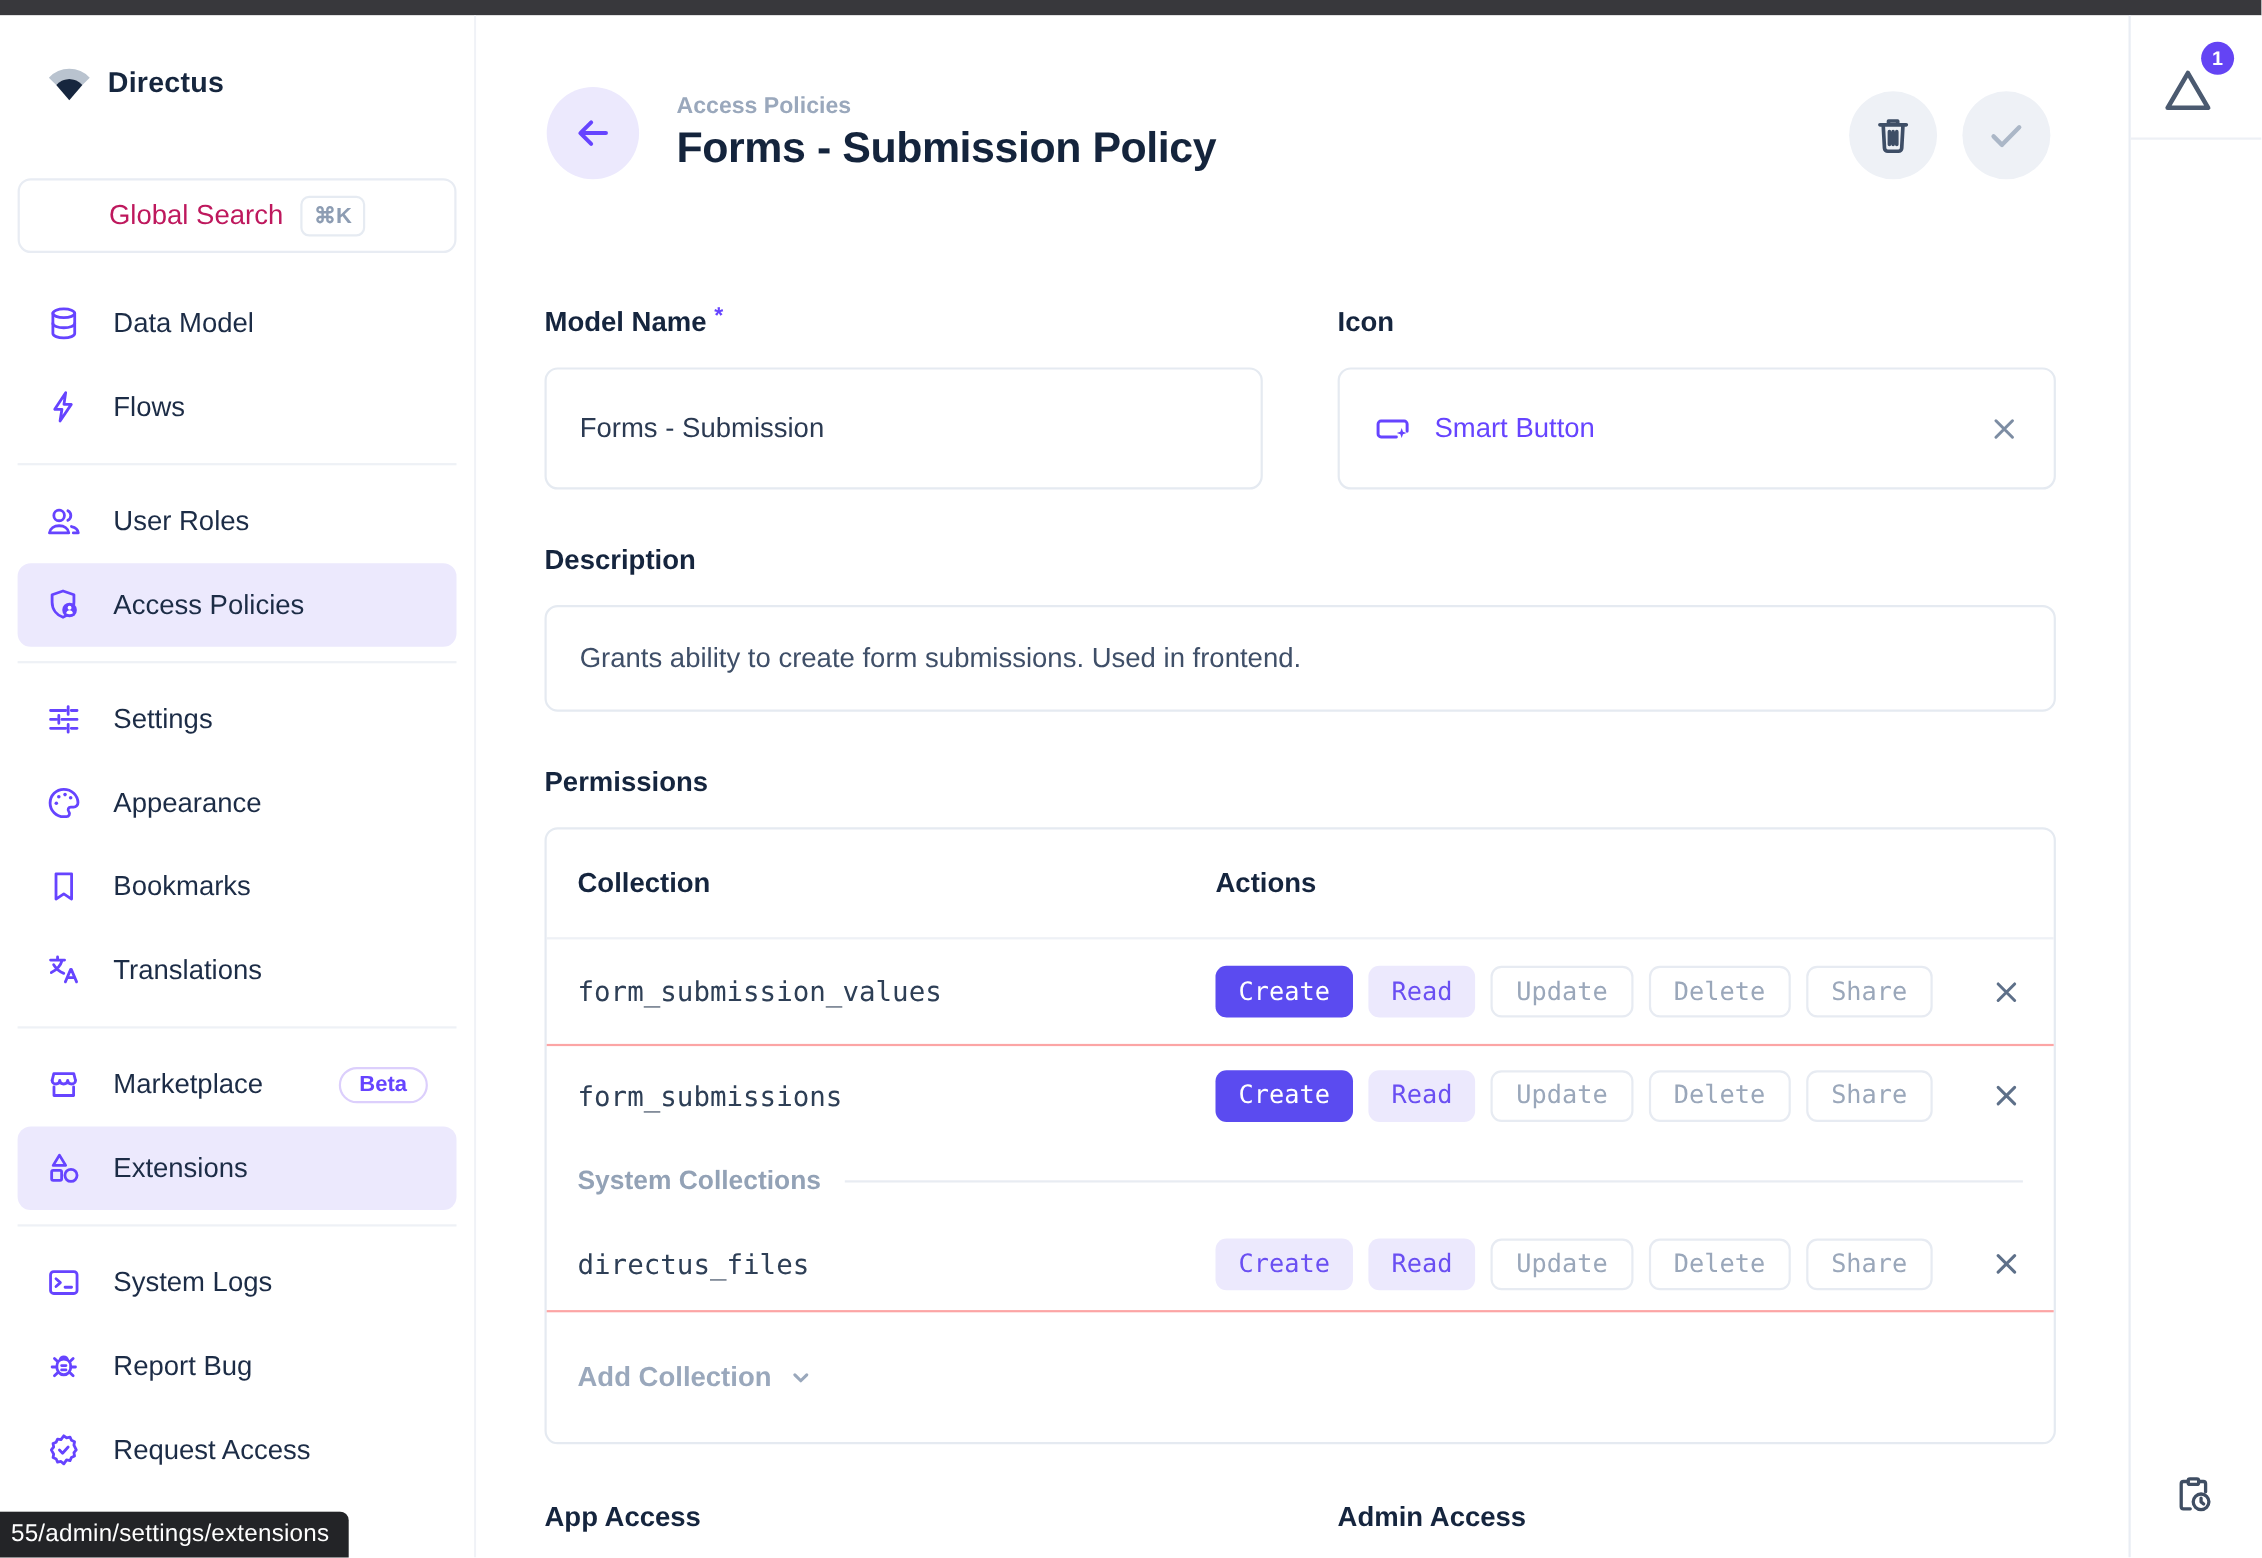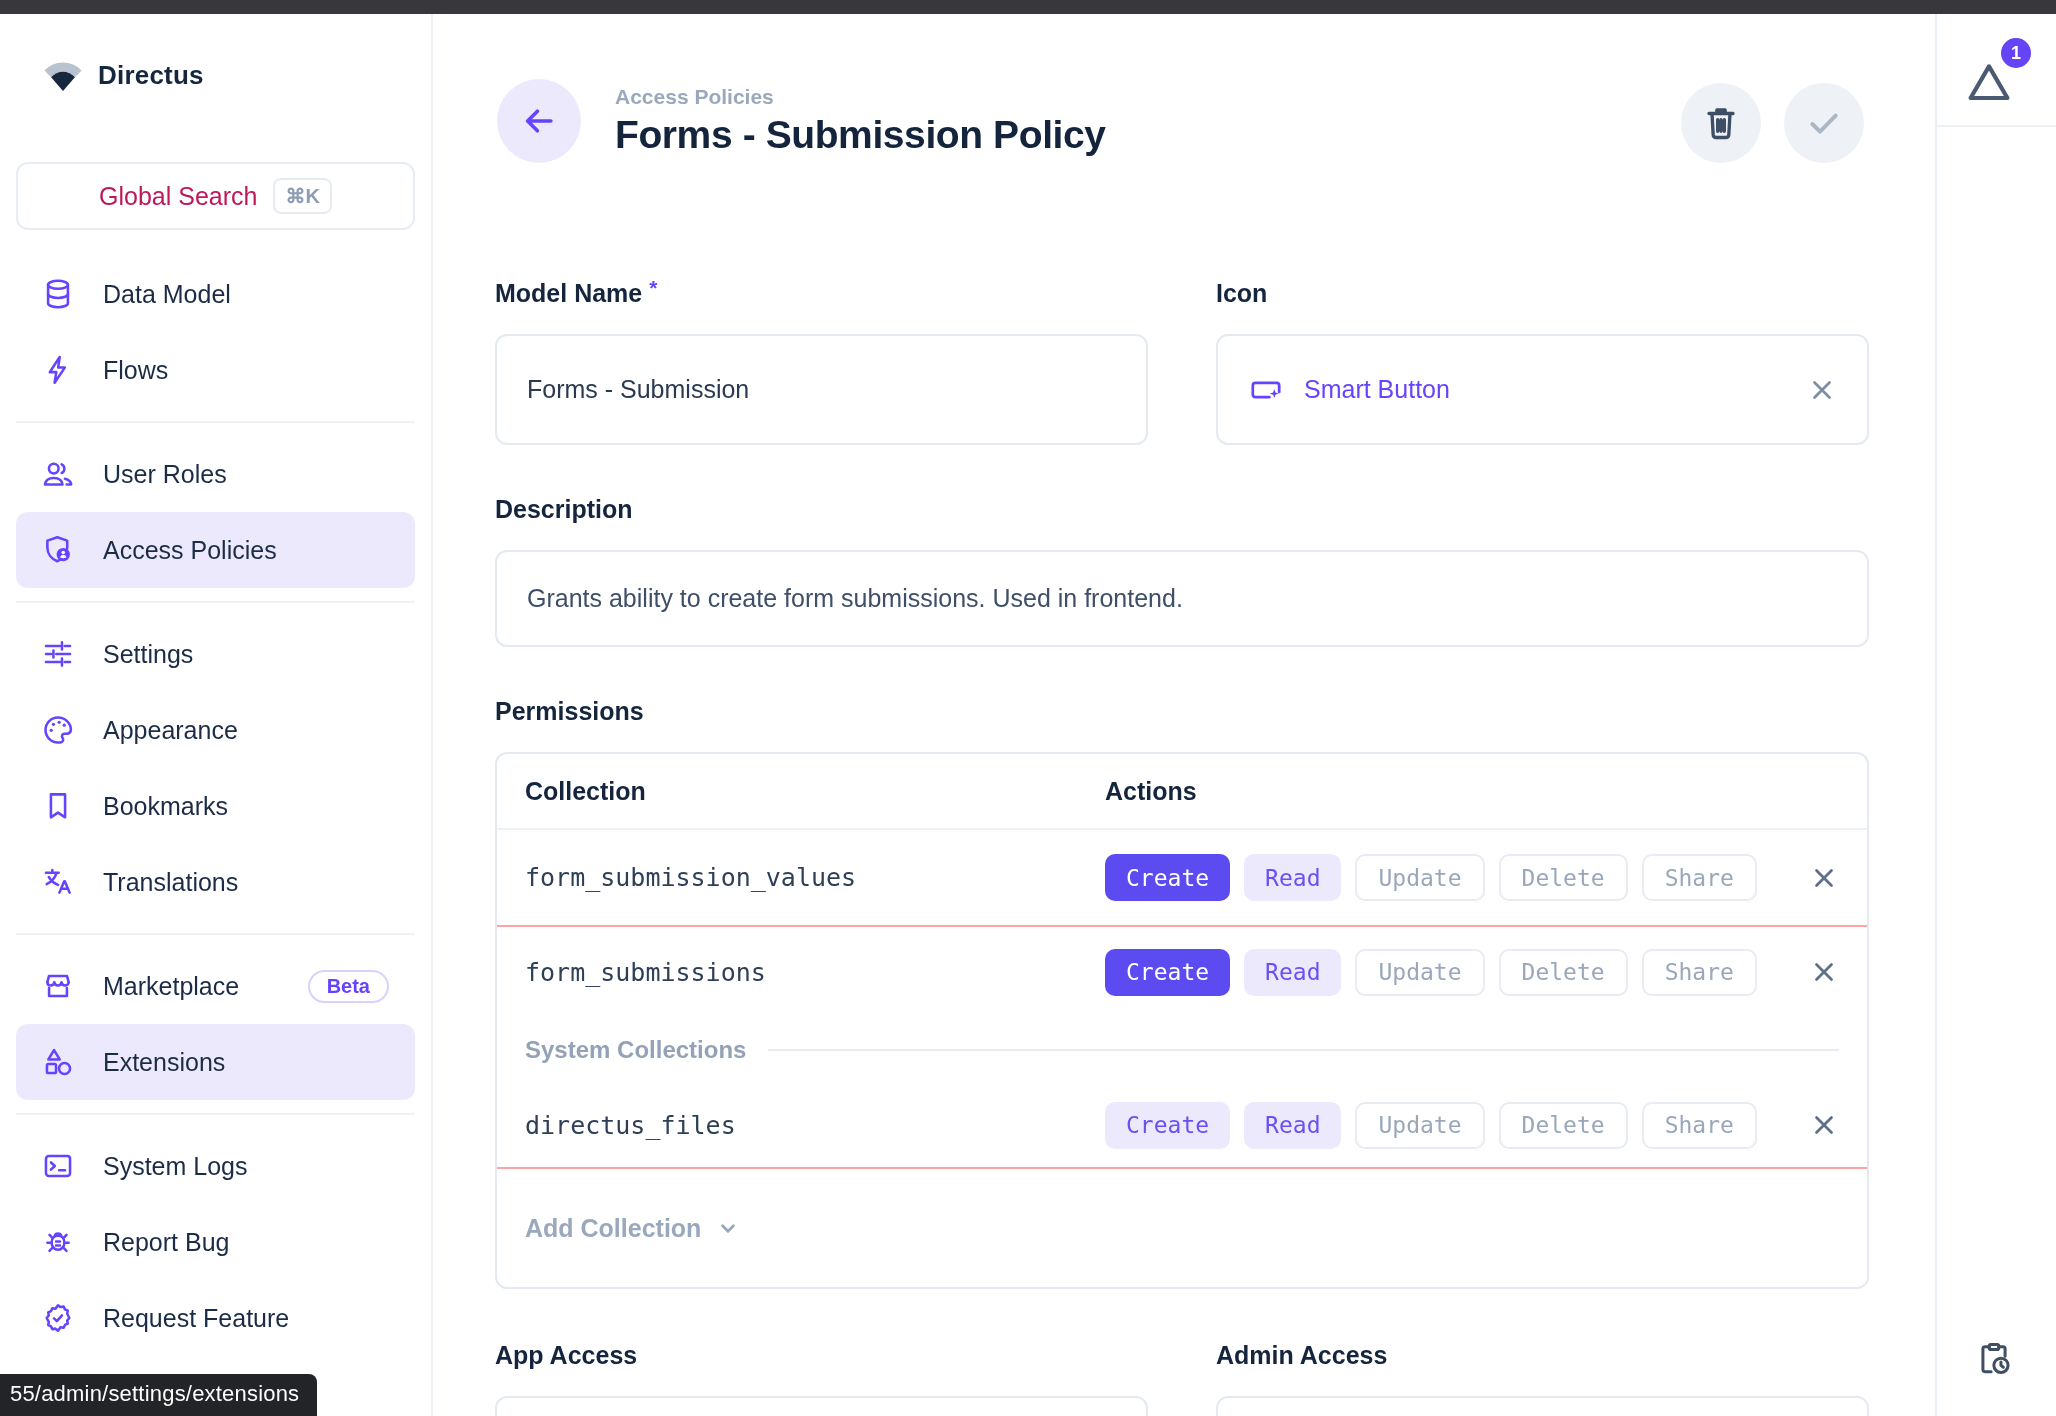--- a/index.html
+++ b/index.html
@@ -63,21 +63,21 @@
   .xicon { margin-left:auto; width:30px; height:30px; cursor:pointer; }
   .xicon svg { width:30px; height:30px; stroke:#7d8da3; stroke-width:2.2; stroke-linecap:round; }
 
   .sec { margin-top:50px; }
   .desc-box { height:97px; }
   .desc-box span { color:#3f4f68; }
 
   
   .perm-card { border:2px solid #e5eaf1; border-radius:12px; background:#fff; }
   .prow { display:flex; align-items:center; padding:0 28px; }
-  .phead { height:76px; border-bottom:2px solid #eef1f6; }
+  .phead { height:100px; border-bottom:2px solid #eef1f6; }
   .phead .hc { font-size:25px; font-weight:700; color:#15253e; }
   .col-c { width:580px; flex:none; }
   .pcoll { width:580px; flex:none; font-family:"DejaVu Sans Mono", monospace; font-size:25px; color:#2e3f56; }
   .datarow { height:97px; }
   .datarow.b { border-bottom:2px solid #fca5a5; }
   .chips { display:flex; gap:14px; align-items:center; }
   .chip { height:47px; border-radius:10px; display:flex; align-items:center; padding:0 21px;
     font-family:"DejaVu Sans Mono", monospace; font-size:23px; cursor:pointer; }
   .chip-full { background:#5b4bf0; color:#ffffff; }
   .chip-partial { background:#ece9fd; color:#6a4ff2; }
@@ -257,21 +257,21 @@
           </span>
         <span class="nlabel">Report Bug</span>
       </div>
       <div class="nav-item">
         <span class="nicon">
             <svg viewBox="0 0 24 24">
               <path d="M12 3l1.8 1.3 2.2-.4.9 2 2 .9-.4 2.2L20 12l-1.5 1.8.4 2.2-2 .9-.9 2-2.2-.4L12 21l-1.8-1.5-2.2.4-.9-2-2-.9.4-2.2L4 12l1.5-1.8-.4-2.2 2-.9.9-2 2.2.4L12 3z"></path>
               <path d="M9.2 12.2l2 2 3.6-4"></path>
             </svg>
           </span>
-        <span class="nlabel">Request Feature</span>
+        <span class="nlabel">Request Access</span>
       </div>
     </div>
   </div>
 
   <div class="main">
     <div class="mheader">
       <div class="back-btn">
         <svg viewBox="0 0 24 24">
             <path d="M19.5 12H5M11 5.8L4.8 12l6.2 6.2"></path>
           </svg>

